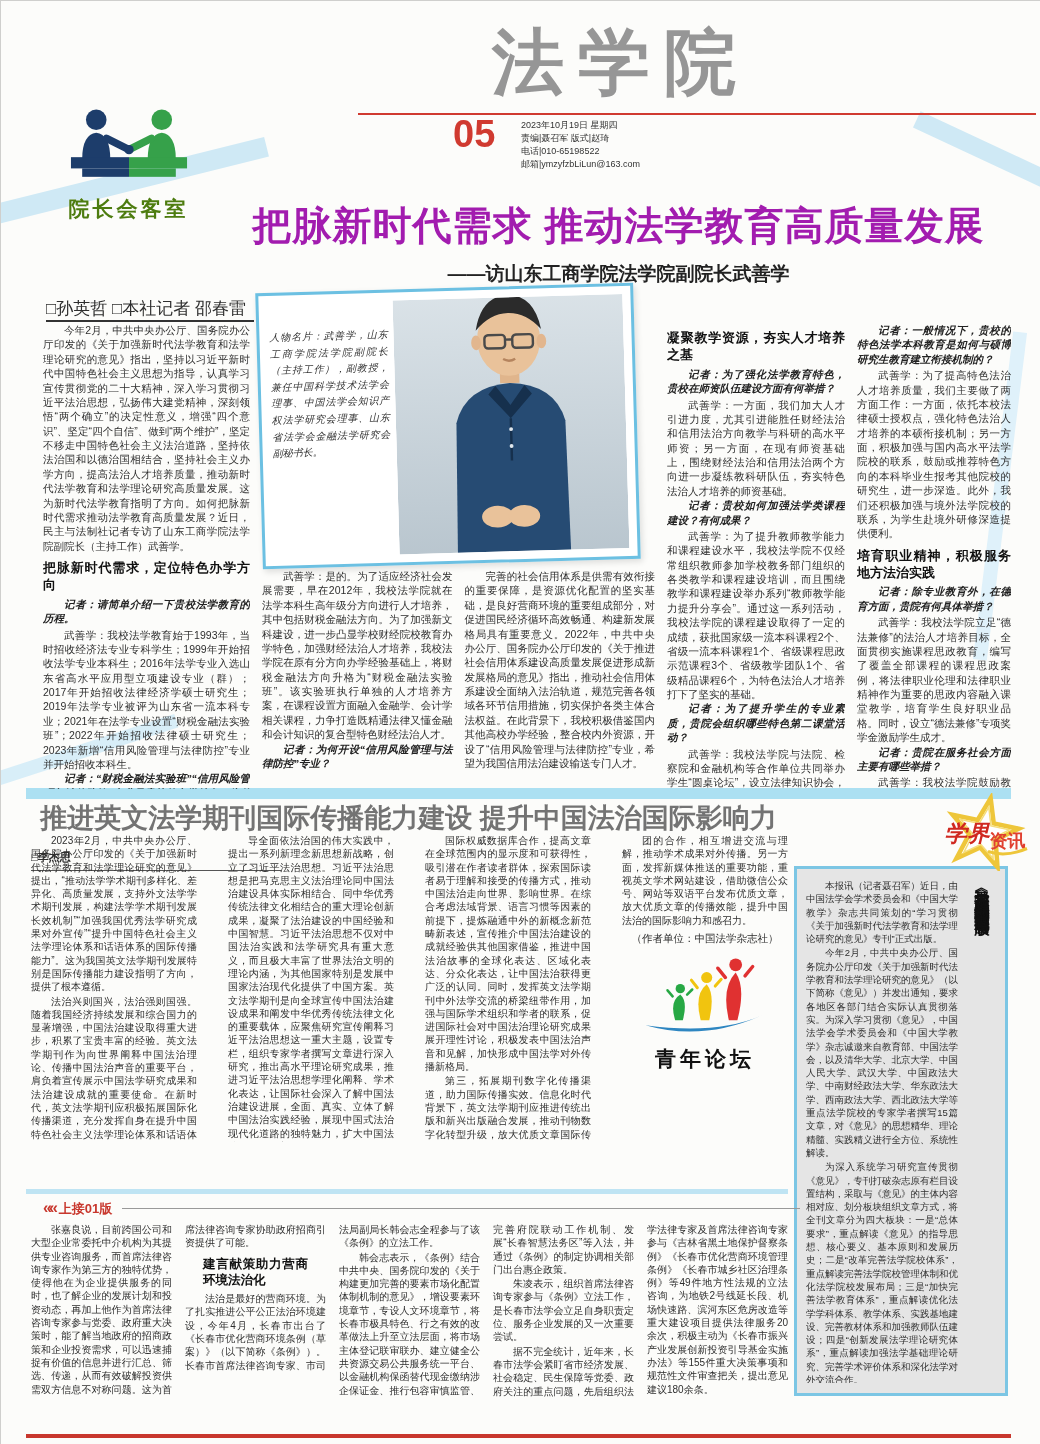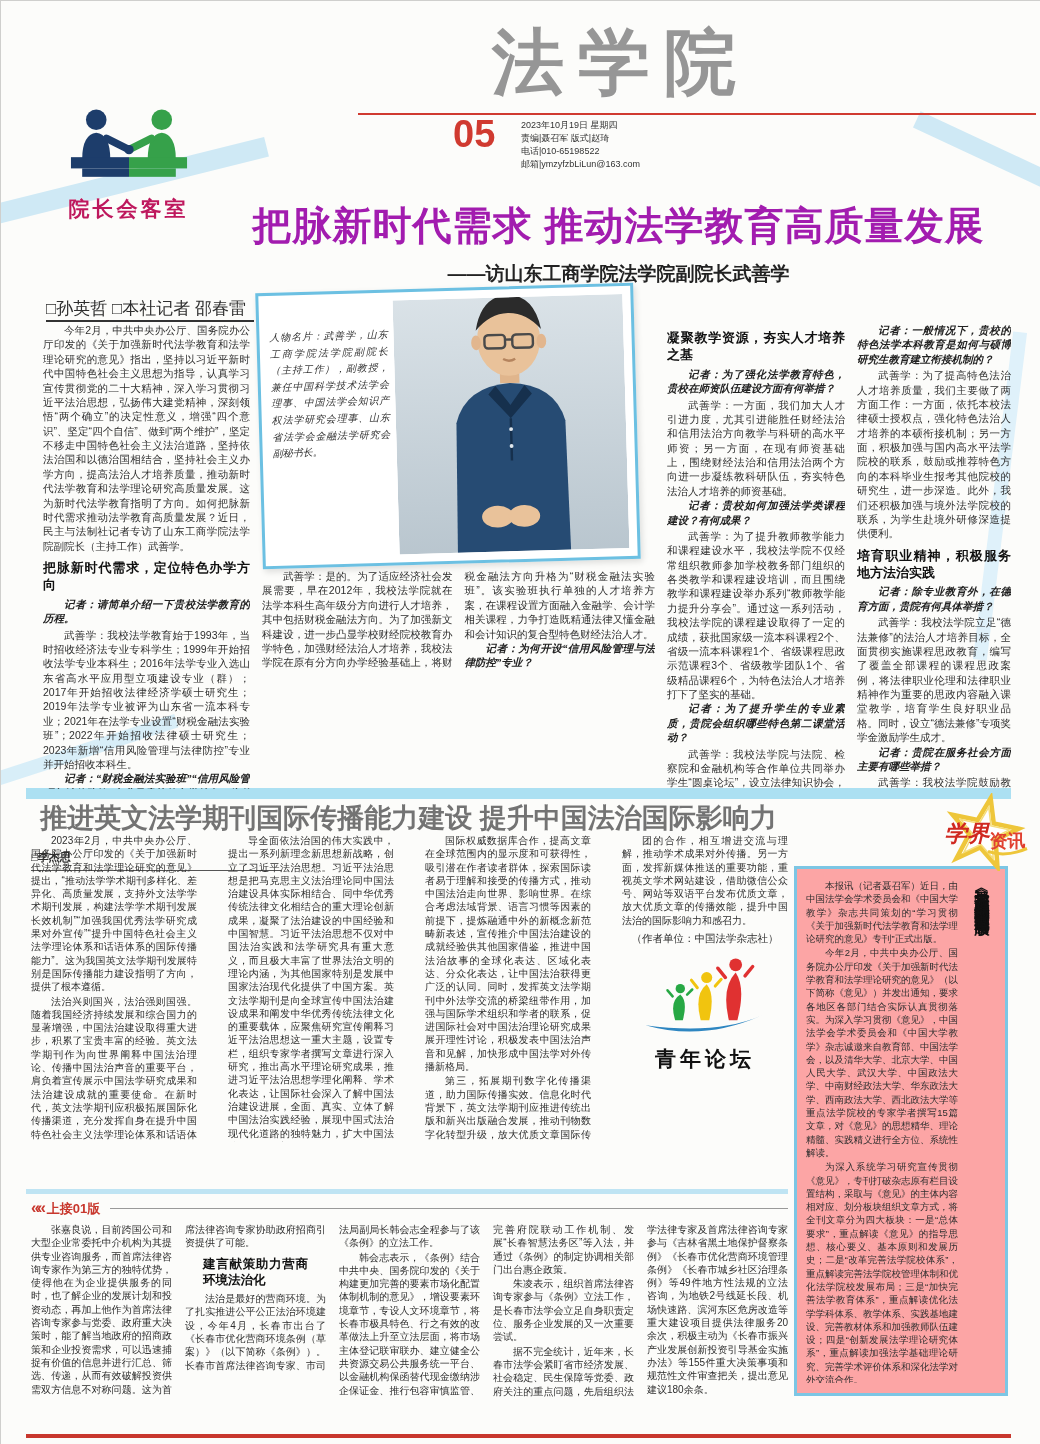--- a/index.html
+++ b/index.html
@@ -13,21 +13,21 @@
     font-family:"Liberation Serif",serif;font-size:72px;font-weight:900;color:#969696;
     letter-spacing:14px;line-height:1;z-index:2;}
   .red-rule{position:absolute;left:357px;top:112px;width:678px;height:2px;background:#d03a30;z-index:2;}
   .page-num{position:absolute;left:452px;top:114px;font-size:38px;font-weight:900;color:#d03a30;
     line-height:1;z-index:2;}
   .date-block{position:absolute;left:520px;top:118px;width:230px;font-size:9px;line-height:1.45;
     color:#333;z-index:2;}
   .date-block div{white-space:nowrap;}
   
   .col-badge{position:absolute;left:45px;top:100px;width:165px;text-align:center;z-index:2;}
-  .col-badge .label{font-size:21px;font-weight:900;color:#be185d;letter-spacing:3px;margin-top:2px;
+  .col-badge .label{font-size:21px;font-weight:900;color:#4d7c0f;letter-spacing:3px;margin-top:2px;
     text-shadow:0 0 1px #fff;}
   
   .iv-headline{position:absolute;left:205px;top:203px;width:825px;text-align:center;
     font-size:39px;font-weight:900;color:#a21caf;letter-spacing:1px;line-height:1.15;z-index:2;}
   .iv-subtitle{position:absolute;left:205px;top:260px;width:825px;text-align:center;
     font-size:19px;font-weight:700;color:#222;z-index:2;}
   .iv-byline{position:absolute;left:45px;top:296px;width:208px;font-size:17px;font-weight:400;
     border-bottom:2px solid #333;z-index:2;}
   .photo-card{position:absolute;left:258px;top:287px;width:378px;height:276px;background:#fff;
     border:3px solid #6cc0e2;transform:rotate(-1.6deg);z-index:3;display:flex;padding:8px;box-sizing:border-box;
@@ -53,27 +53,27 @@
   .a2-byline{position:absolute;left:30px;top:849px;width:250px;font-size:11px;font-weight:700;
     border-bottom:1.5px solid #555;padding-bottom:5px;z-index:2;}
   .a2-cols{position:absolute;left:30px;top:833px;width:757px;height:308px;display:flex;gap:31px;z-index:2;}
   .a2-col{flex:1;font-size:10px;line-height:1.33;text-align:justify;overflow:hidden;}
   .author-line{text-align:center;font-family:"Liberation Serif",serif;font-size:10.5px;margin:5px 0 2px;}
   .yf-logo{width:160px;margin:6px auto 0;text-align:center;}
   .yf-label{font-size:21px;font-weight:900;letter-spacing:4px;color:#111;margin-top:-2px;
     text-shadow:0 0 1px #fff;}
   
   .star-badge{position:absolute;left:930px;top:792px;width:105px;height:78px;z-index:3;}
-  .side-box{position:absolute;left:793px;top:865px;width:214px;height:530px;background:#fca5a5;
+  .side-box{position:absolute;left:793px;top:865px;width:214px;height:530px;background:#e5e5e5;
     border:3px solid #7cc6e4;box-sizing:border-box;display:flex;padding:10px 6px 10px 9px;z-index:2;}
   .side-body{flex:1;font-size:9.5px;line-height:1.4;text-align:justify;overflow:hidden;}
   .v-title{width:36px;margin-left:5px;writing-mode:vertical-rl;font-size:15px;font-weight:900;
     color:#111;line-height:34px;letter-spacing:1px;height:505px;overflow:hidden;}
   
-  .cont-marker-row{position:absolute;left:30px;top:1198px;width:757px;display:flex;align-items:center;z-index:2;}
+  .cont-marker-row{position:absolute;left:42px;top:1198px;width:757px;display:flex;align-items:center;z-index:2;}
   .cont-marker{color:#c8372d;font-weight:900;font-size:13px;white-space:nowrap;}
   .cont-marker .chev{font-size:16px;letter-spacing:-3px;margin-right:4px;}
   .cont-rule{flex:1;border-top:1px solid #999;margin-left:10px;}
   .cont-cols{position:absolute;left:30px;top:1222px;width:757px;height:205px;columns:5;column-gap:13px;
     font-size:10px;line-height:1.33;text-align:justify;overflow:hidden;z-index:2;}
   .subhead{font-weight:900;font-size:12.5px;margin:6px 18px 4px;text-indent:0;line-height:1.3;
     break-inside:avoid;color:#111;}
 </style>
 </head>
 <body>
@@ -156,20 +156,21 @@
         <p class="sec-head">把脉新时代需求，定位特色办学方向</p>
         <p class="q">记者：请简单介绍一下贵校法学教育的历程。</p>
         <p class="para">武善学：我校法学教育始于1993年，当时招收经济法专业专科学生；1999年开始招收法学专业本科生；2016年法学专业入选山东省高水平应用型立项建设专业（群）；2017年开始招收法律经济学硕士研究生；2019年法学专业被评为山东省一流本科专业；2021年在法学专业设置“财税金融法实验班”；2022年开始招收法律硕士研究生；2023年新增“信用风险管理与法律防控”专业并开始招收本科生。</p>
         <p class="q">记者：“财税金融法实验班”“信用风险管理与法律防控”专业是贵校的办学特色？为什么这样布局？</p>
       </div>
     <div class="iv-col col23" style="grid-column:2/4;">
       <div class="spacer"></div>
       <div class="twocol">
           <p class="para">武善学：是的。为了适应经济社会发展需要，早在2012年，我校法学院就在法学本科生高年级分方向进行人才培养，其中包括财税金融法方向。为了加强新文科建设，进一步凸显学校财经院校教育办学特色，加强财经法治人才培养，我校法学院在原有分方向办学经验基础上，将财税金融法方向升格为“财税金融法实验班”。该实验班执行单独的人才培养方案，在课程设置方面融入金融学、会计学相关课程，力争打造既精通法律又懂金融和会计知识的复合型特色财经法治人才。</p>
           <p class="q">记者：为何开设“信用风险管理与法律防控”专业？</p>
+          <p class="para">完善的社会信用体系是供需有效衔接的重要保障，是资源优化配置的坚实基础，是良好营商环境的重要组成部分，对促进国民经济循环高效畅通、构建新发展格局具有重要意义。2022年，中共中央办公厅、国务院办公厅印发的《关于推进社会信用体系建设高质量发展促进形成新发展格局的意见》指出，推动社会信用体系建设全面纳入法治轨道，规范完善各领域各环节信用措施，切实保护各类主体合法权益。在此背景下，我校积极借鉴国内其他高校办学经验，整合校内外资源，开设了“信用风险管理与法律防控”专业，希望为我国信用法治建设输送专门人才。</p>
         </div>
     </div>
     <div class="iv-col">
         <p class="sec-head">凝聚教学资源，夯实人才培养之基</p>
         <p class="q">记者：为了强化法学教育特色，贵校在师资队伍建设方面有何举措？</p>
         <p class="para">武善学：一方面，我们加大人才引进力度，尤其引进能胜任财经法治和信用法治方向教学与科研的高水平师资；另一方面，在现有师资基础上，围绕财经法治和信用法治两个方向进一步凝练教科研队伍，夯实特色法治人才培养的师资基础。</p>
         <p class="q">记者：贵校如何加强法学类课程建设？有何成果？</p>
         <p class="para">武善学：为了提升教师教学能力和课程建设水平，我校法学院不仅经常组织教师参加学校教务部门组织的各类教学和课程建设培训，而且围绕教学和课程建设举办系列“教师教学能力提升分享会”。通过这一系列活动，我校法学院的课程建设取得了一定的成绩，获批国家级一流本科课程2个、省级一流本科课程1个、省级课程思政示范课程3个、省级教学团队1个、省级精品课程6个，为特色法治人才培养打下了坚实的基础。</p>
         <p class="q">记者：为了提升学生的专业素质，贵院会组织哪些特色第二课堂活动？</p>
         <p class="para">武善学：我校法学院与法院、检察院和金融机构等合作单位共同举办学生“圆桌论坛”，设立法律知识协会，定期组织学生开展法律辩论，并创办法学院内部刊物《法律人》，专门刊发学生研习成果。</p>

